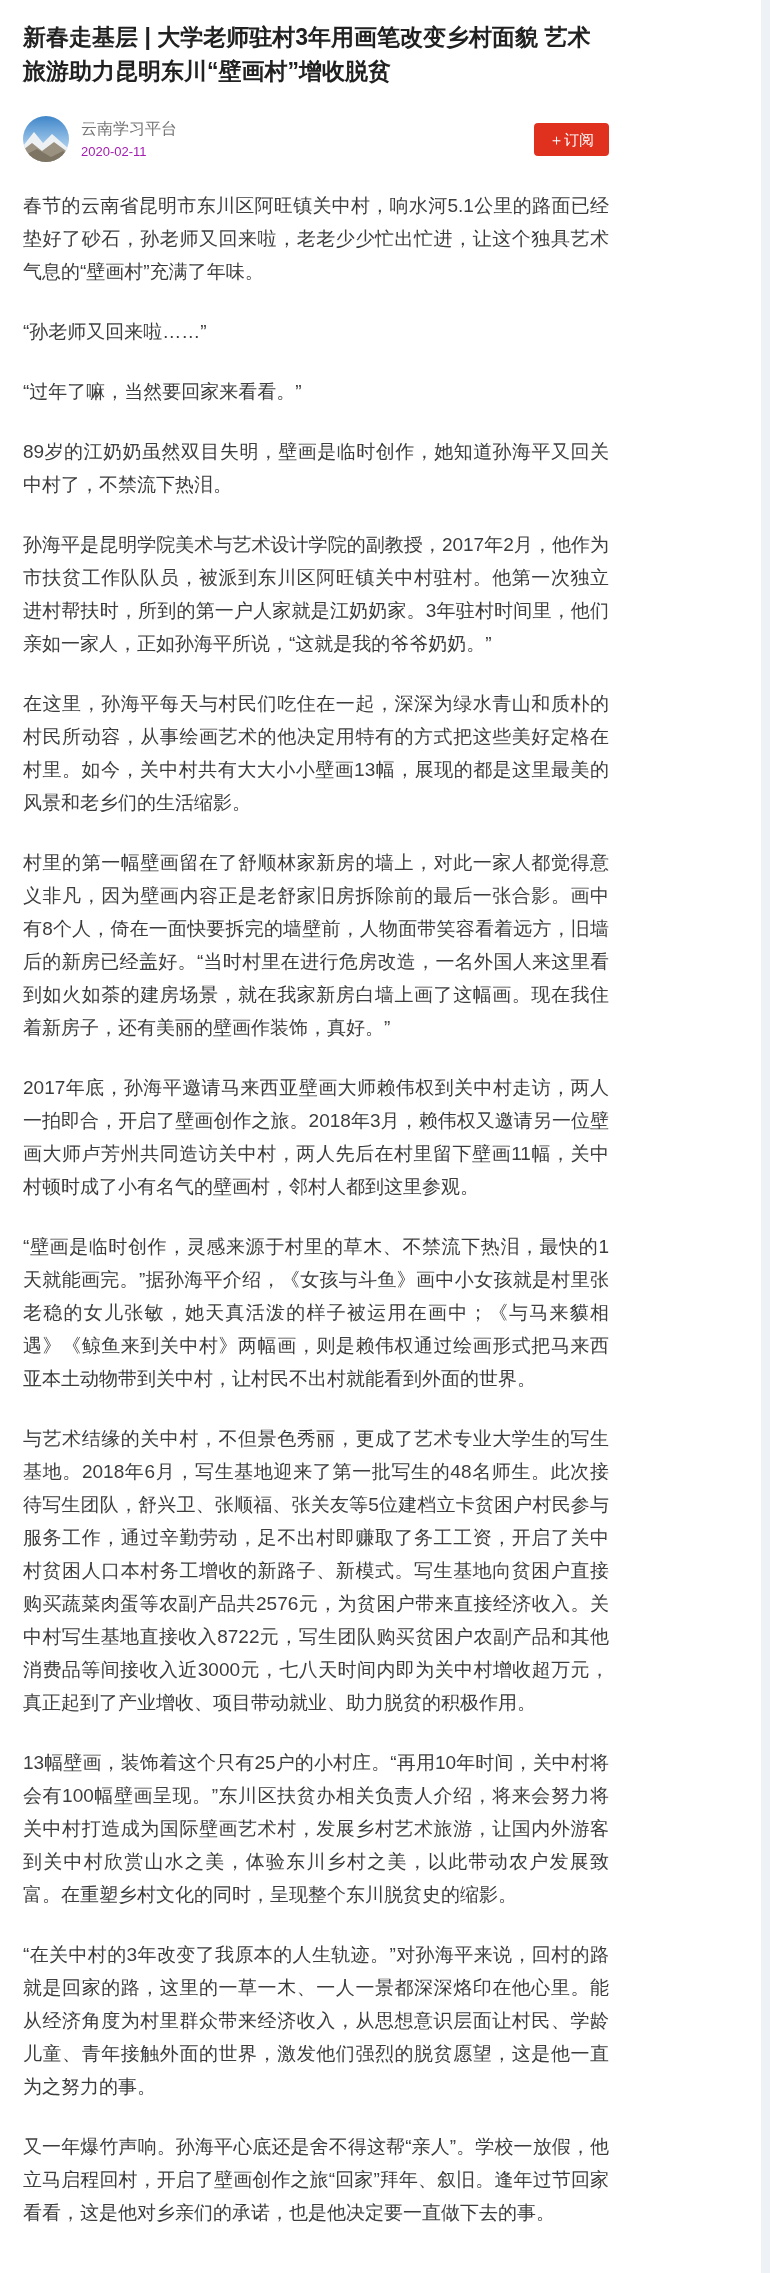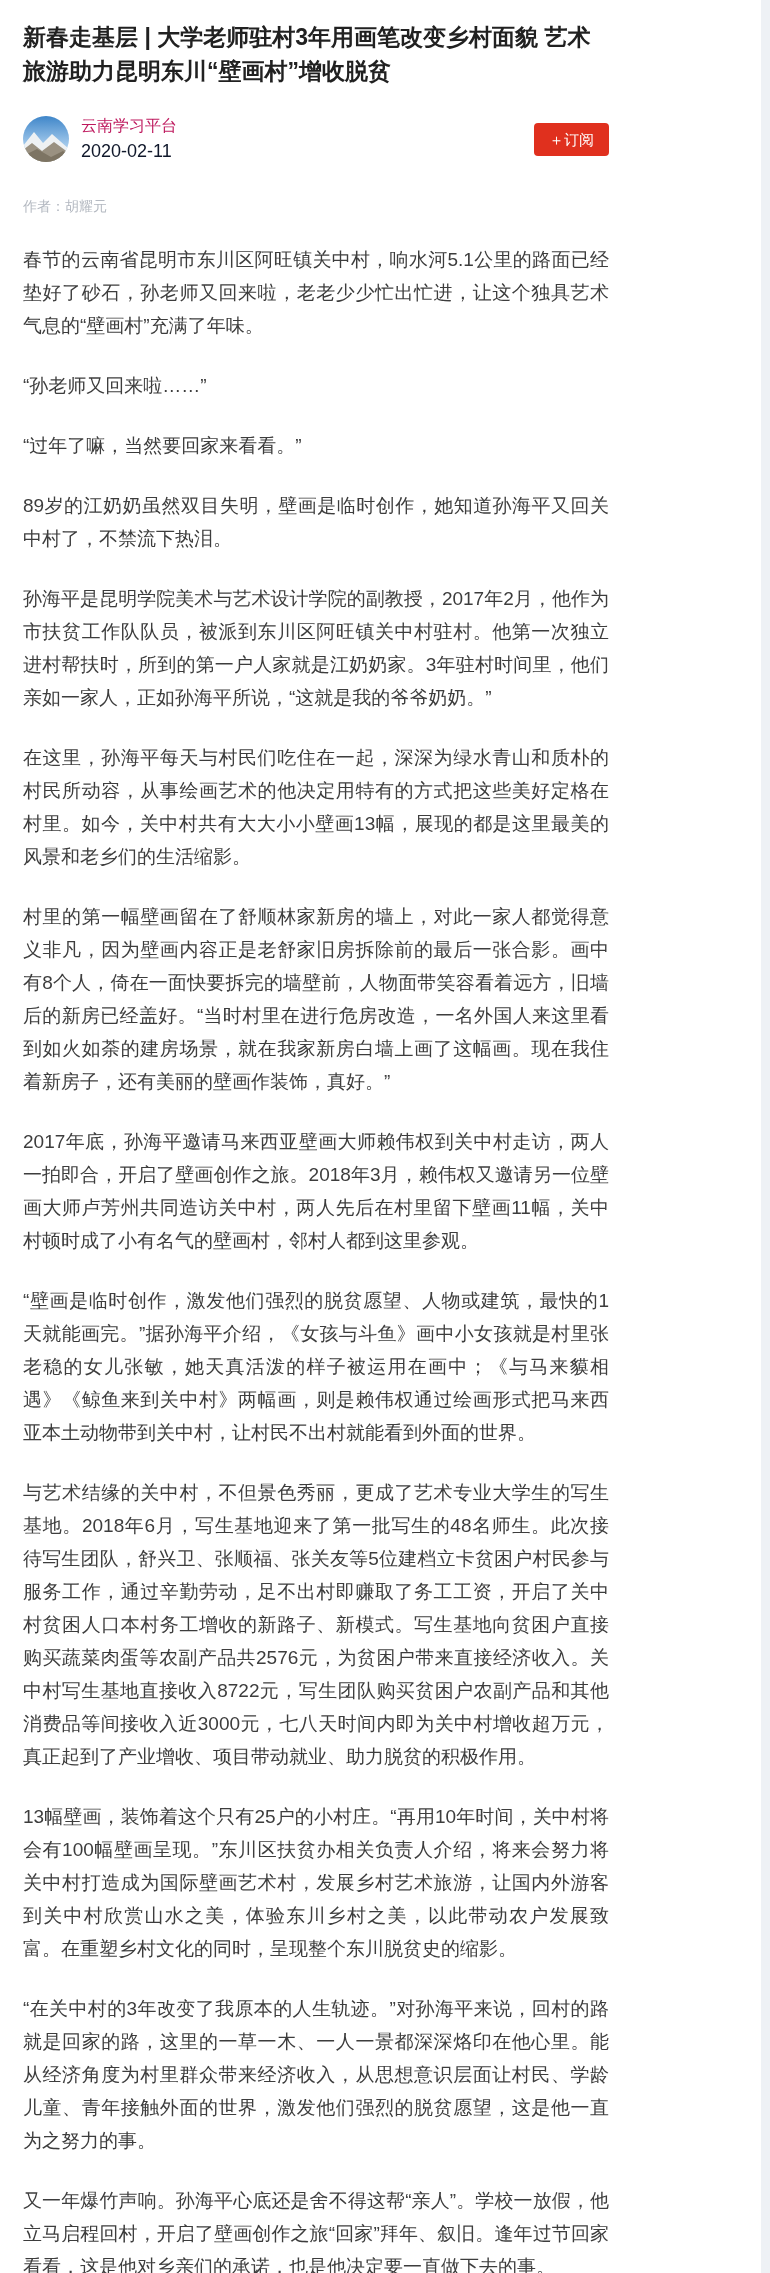--- a/index.html
+++ b/index.html
@@ -45,27 +45,27 @@
     height: 46px;
     border-radius: 50%;
     overflow: hidden;
     flex: none;
     cursor: pointer;
   }
   .avatar svg { display: block; }
   .pub-info { margin-left: 12px; }
   .pub-name {
     font-size: 16px;
-    color: #be185d;
+    color: #737373;
     cursor: pointer;
   }
   .pub-date {
     margin-top: 4px;
-    font-size: 18px;
-    color: #0f172a;
+    font-size: 13px;
+    color: #a21caf;
   }
   .subscribe {
     margin-left: auto;
     border: none;
     background: var(--accent, #e0301e);
     color: #ffffff;
     font-size: 15px;
     line-height: 1;
     padding: 9px 15px;
     border-radius: 4px;
@@ -123,32 +123,31 @@
           <polygon points="0,40 14,33 28,41 40,35 46,40 46,46 0,46" fill="#7d7463"></polygon>
         </svg>
       </div>
       <div class="pub-info">
         <div class="pub-name">云南学习平台</div>
         <div class="pub-date">2020-02-11</div>
       </div>
       <button class="subscribe">＋订阅</button>
     </div>
 
-    <div class="author">作者：胡耀元</div>
 
     <div id="paragraphs">
         <p>春节的云南省昆明市东川区阿旺镇关中村，响水河5.1公里的路面已经垫好了砂石，孙老师又回来啦，老老少少忙出忙进，让这个独具艺术气息的“壁画村”充满了年味。</p>
         <p>“孙老师又回来啦……”</p>
         <p>“过年了嘛，当然要回家来看看。”</p>
         <p>89岁的江奶奶虽然双目失明，壁画是临时创作，她知道孙海平又回关中村了，不禁流下热泪。</p>
         <p>孙海平是昆明学院美术与艺术设计学院的副教授，2017年2月，他作为市扶贫工作队队员，被派到东川区阿旺镇关中村驻村。他第一次独立进村帮扶时，所到的第一户人家就是江奶奶家。3年驻村时间里，他们亲如一家人，正如孙海平所说，“这就是我的爷爷奶奶。”</p>
         <p>在这里，孙海平每天与村民们吃住在一起，深深为绿水青山和质朴的村民所动容，从事绘画艺术的他决定用特有的方式把这些美好定格在村里。如今，关中村共有大大小小壁画13幅，展现的都是这里最美的风景和老乡们的生活缩影。</p>
         <p>村里的第一幅壁画留在了舒顺林家新房的墙上，对此一家人都觉得意义非凡，因为壁画内容正是老舒家旧房拆除前的最后一张合影。画中有8个人，倚在一面快要拆完的墙壁前，人物面带笑容看着远方，旧墙后的新房已经盖好。“当时村里在进行危房改造，一名外国人来这里看到如火如荼的建房场景，就在我家新房白墙上画了这幅画。现在我住着新房子，还有美丽的壁画作装饰，真好。”</p>
         <p>2017年底，孙海平邀请马来西亚壁画大师赖伟权到关中村走访，两人一拍即合，开启了壁画创作之旅。2018年3月，赖伟权又邀请另一位壁画大师卢芳州共同造访关中村，两人先后在村里留下壁画11幅，关中村顿时成了小有名气的壁画村，邻村人都到这里参观。</p>
-        <p>“壁画是临时创作，激发他们强烈的脱贫愿望、人物或建筑，最快的1天就能画完。”据孙海平介绍，《女孩与斗鱼》画中小女孩就是村里张老稳的女儿张敏，她天真活泼的样子被运用在画中；《与马来貘相遇》《鲸鱼来到关中村》两幅画，则是赖伟权通过绘画形式把马来西亚本土动物带到关中村，让村民不出村就能看到外面的世界。</p>
+        <p>“壁画是临时创作，灵感来源于村里的草木、不禁流下热泪，最快的1天就能画完。”据孙海平介绍，《女孩与斗鱼》画中小女孩就是村里张老稳的女儿张敏，她天真活泼的样子被运用在画中；《与马来貘相遇》《鲸鱼来到关中村》两幅画，则是赖伟权通过绘画形式把马来西亚本土动物带到关中村，让村民不出村就能看到外面的世界。</p>
         <p>与艺术结缘的关中村，不但景色秀丽，更成了艺术专业大学生的写生基地。2018年6月，写生基地迎来了第一批写生的48名师生。此次接待写生团队，舒兴卫、张顺福、张关友等5位建档立卡贫困户村民参与服务工作，通过辛勤劳动，足不出村即赚取了务工工资，开启了关中村贫困人口本村务工增收的新路子、新模式。写生基地向贫困户直接购买蔬菜肉蛋等农副产品共2576元，为贫困户带来直接经济收入。关中村写生基地直接收入8722元，写生团队购买贫困户农副产品和其他消费品等间接收入近3000元，七八天时间内即为关中村增收超万元，真正起到了产业增收、项目带动就业、助力脱贫的积极作用。</p>
         <p>13幅壁画，装饰着这个只有25户的小村庄。“再用10年时间，关中村将会有100幅壁画呈现。”东川区扶贫办相关负责人介绍，将来会努力将关中村打造成为国际壁画艺术村，发展乡村艺术旅游，让国内外游客到关中村欣赏山水之美，体验东川乡村之美，以此带动农户发展致富。在重塑乡村文化的同时，呈现整个东川脱贫史的缩影。</p>
         <p>“在关中村的3年改变了我原本的人生轨迹。”对孙海平来说，回村的路就是回家的路，这里的一草一木、一人一景都深深烙印在他心里。能从经济角度为村里群众带来经济收入，从思想意识层面让村民、学龄儿童、青年接触外面的世界，激发他们强烈的脱贫愿望，这是他一直为之努力的事。</p>
         <p>又一年爆竹声响。孙海平心底还是舍不得这帮“亲人”。学校一放假，他立马启程回村，开启了壁画创作之旅“回家”拜年、叙旧。逢年过节回家看看，这是他对乡亲们的承诺，也是他决定要一直做下去的事。</p>
       </div>
 
     <div class="src-line">来源：昆明日报</div>
     <div class="editor-line">责任编辑：高晓枫 侯勇</div>
   </div>
 

